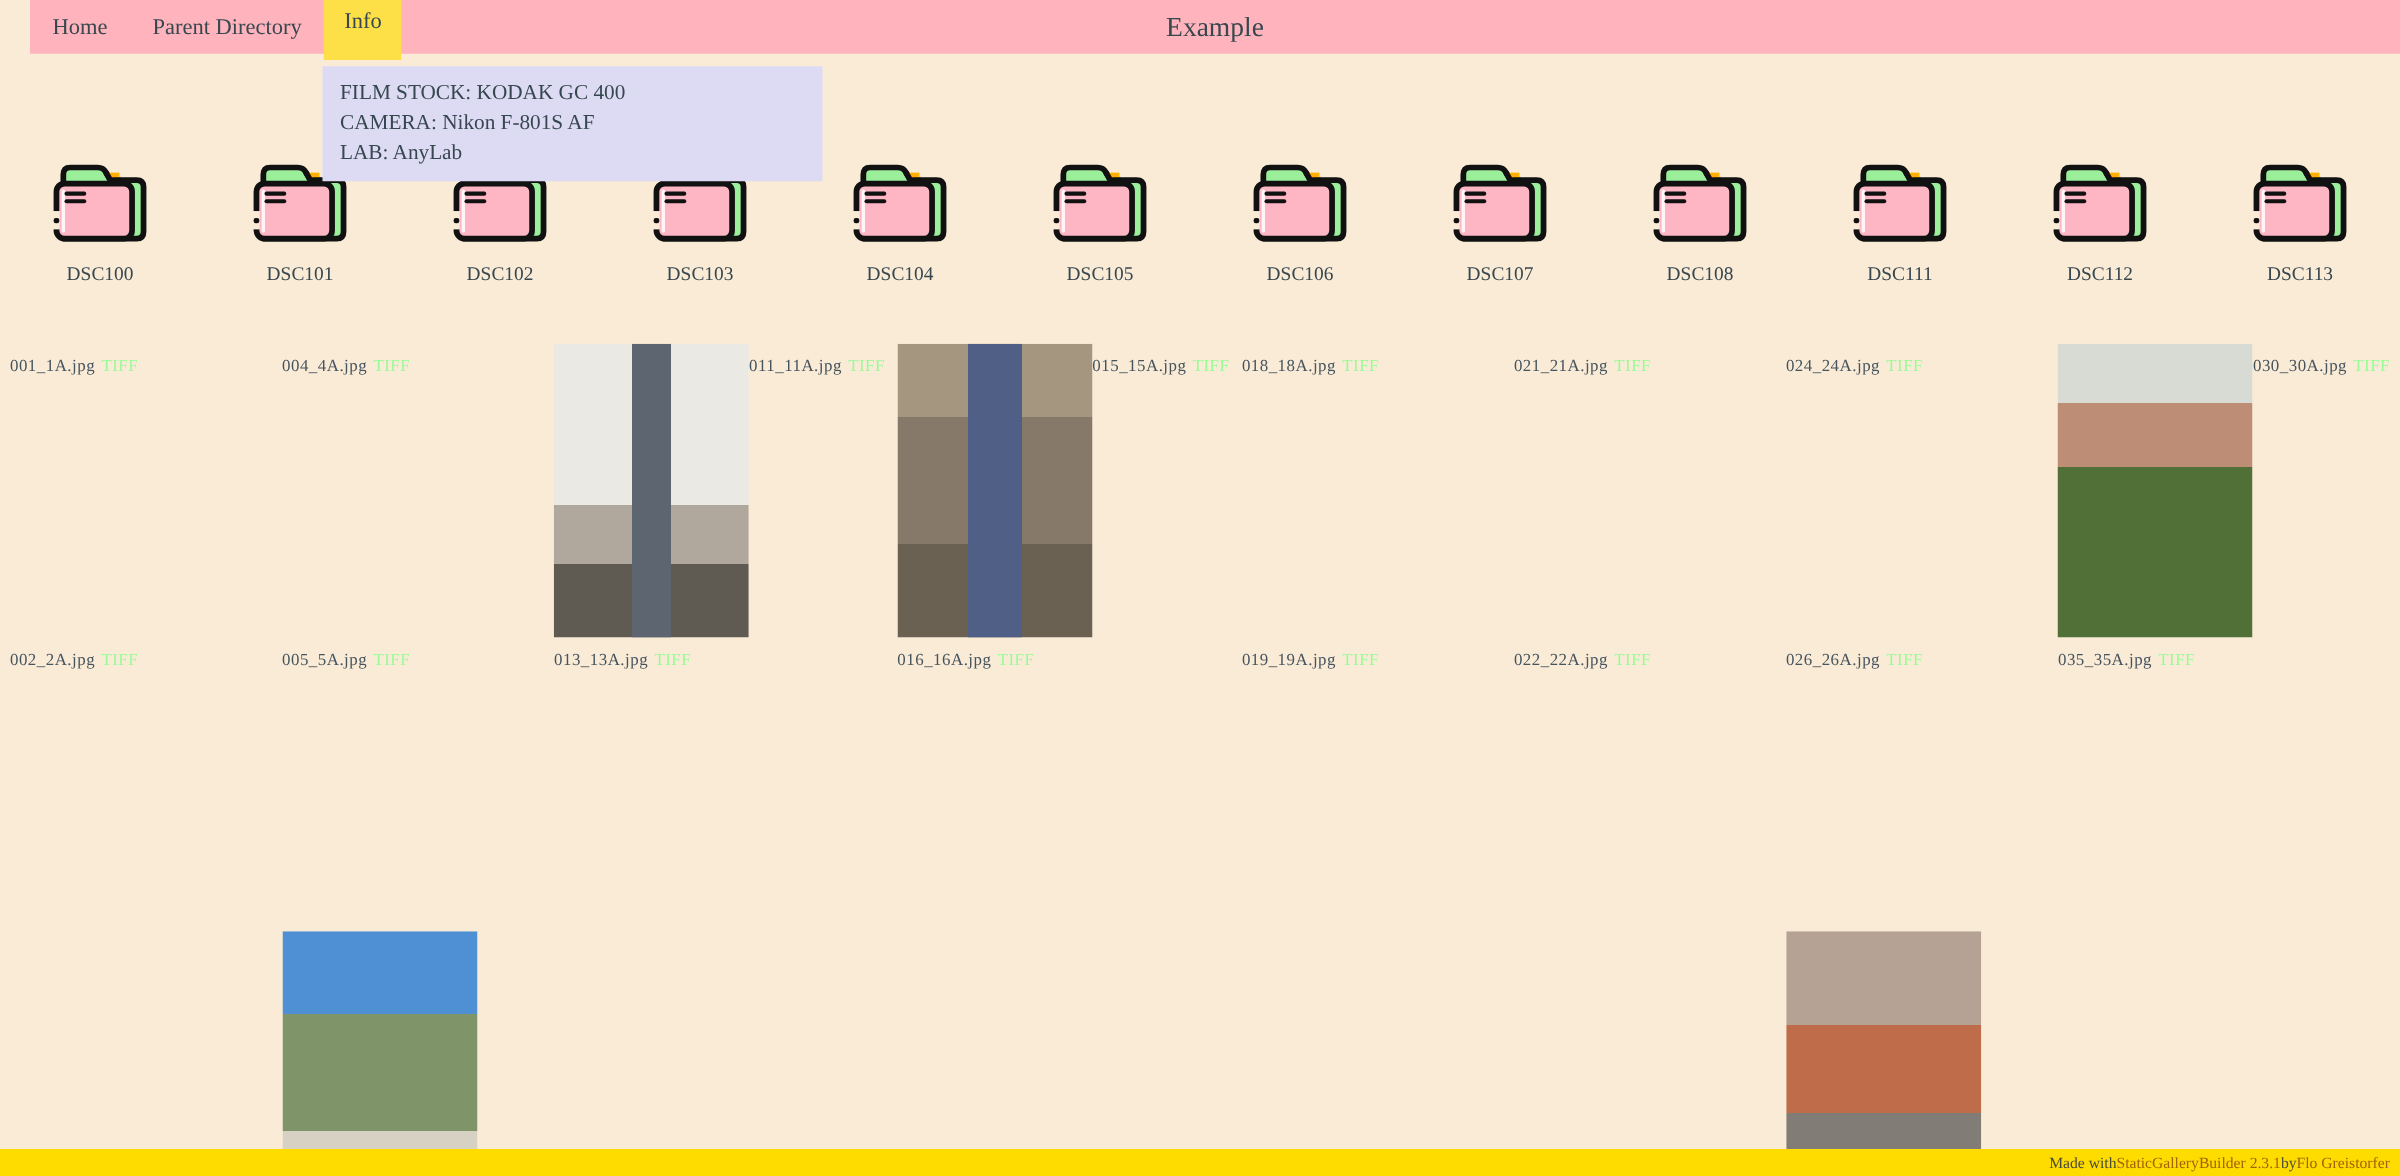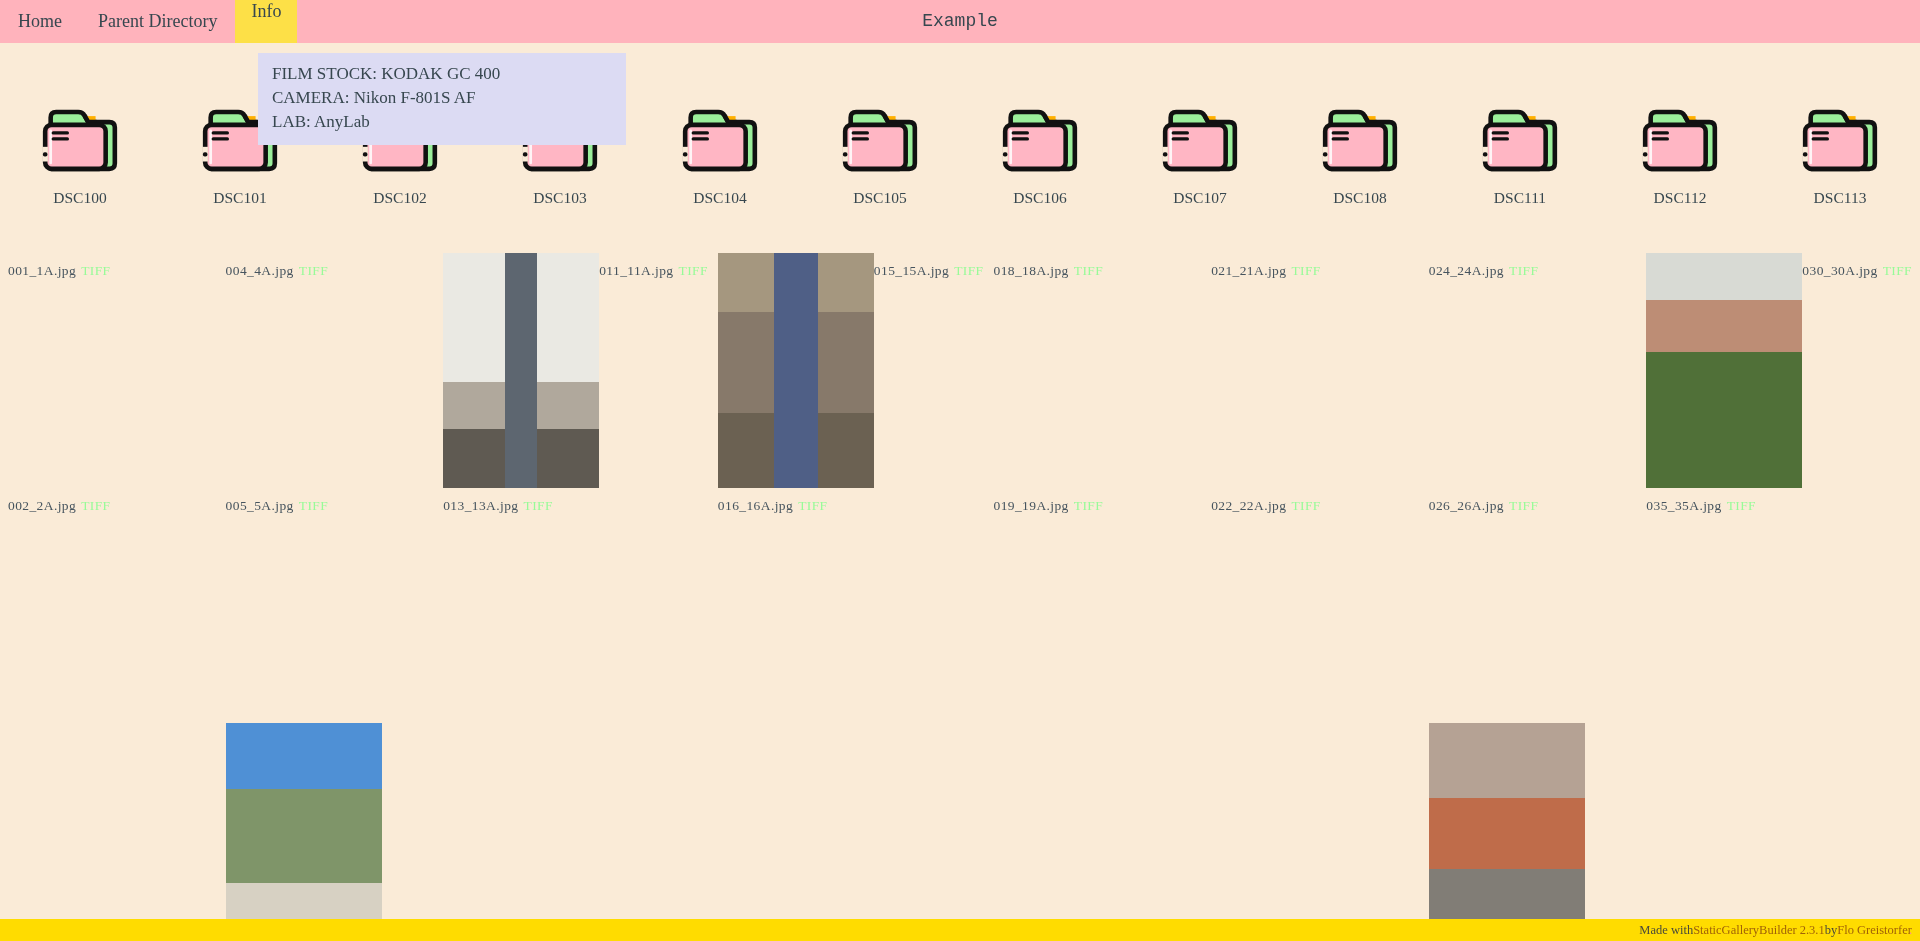--- a/index.html
+++ b/index.html
@@ -6,48 +6,47 @@
   html,body { width:1920px; height:941px; overflow:hidden; }
   body {
     font-family:"Liberation Serif", serif;
     background:#faebd7;
     color:#37474f;
     position:relative;
   }
   
   .navbar {
     height:43px; background:#ffb3bc;
-    display:flex; align-items:flex-end;
-    position:relative; z-index:3;
+    display:flex; align-items:center;
+    position:relative; z-index:3;margin-left:24px;
   }
   .nav-item {
     height:43px; line-height:43px;
     padding:0 18px; font-size:18px;
     cursor:pointer; white-space:nowrap;
   }
   .nav-item.active {
     background:#fde047; height:53px; padding:0 16px;
   }
   .nav-title {
     position:absolute; left:0; right:0; top:0;
-    text-align:center; line-height:43px; font-size:18px;
+    text-align:center; line-height:43px; font-size:22px;
     pointer-events:none;
-    font-family:Liberation Mono, monospace;
   }
   
   .tooltip {
-    position:absolute; left:258px; top:53px; width:368px;
+    position:absolute; left:258px; top:53px; width:400px;
     background:#dcdbf3; z-index:4;
     padding:9px 14px 11px 14px;
   }
   .tooltip div { font-size:17px; line-height:24px; white-space:nowrap; }
   
   .folder-band {
     height:210px; padding-top:58px;
-    display:flex; align-items:flex-start;
+    display:flex; align-items:flex-start;margin-top:22px;
   }
   .folder {
     flex:1 1 0; display:flex; flex-direction:column;
     align-items:center; cursor:pointer;
   }
   .folder svg { width:88px; height:77px; display:block; }
   .folder-label { margin-top:11px; font-size:15.5px; color:#37474f; }
   
   .grid {
     display:grid; grid-template-columns:repeat(8, 1fr);

